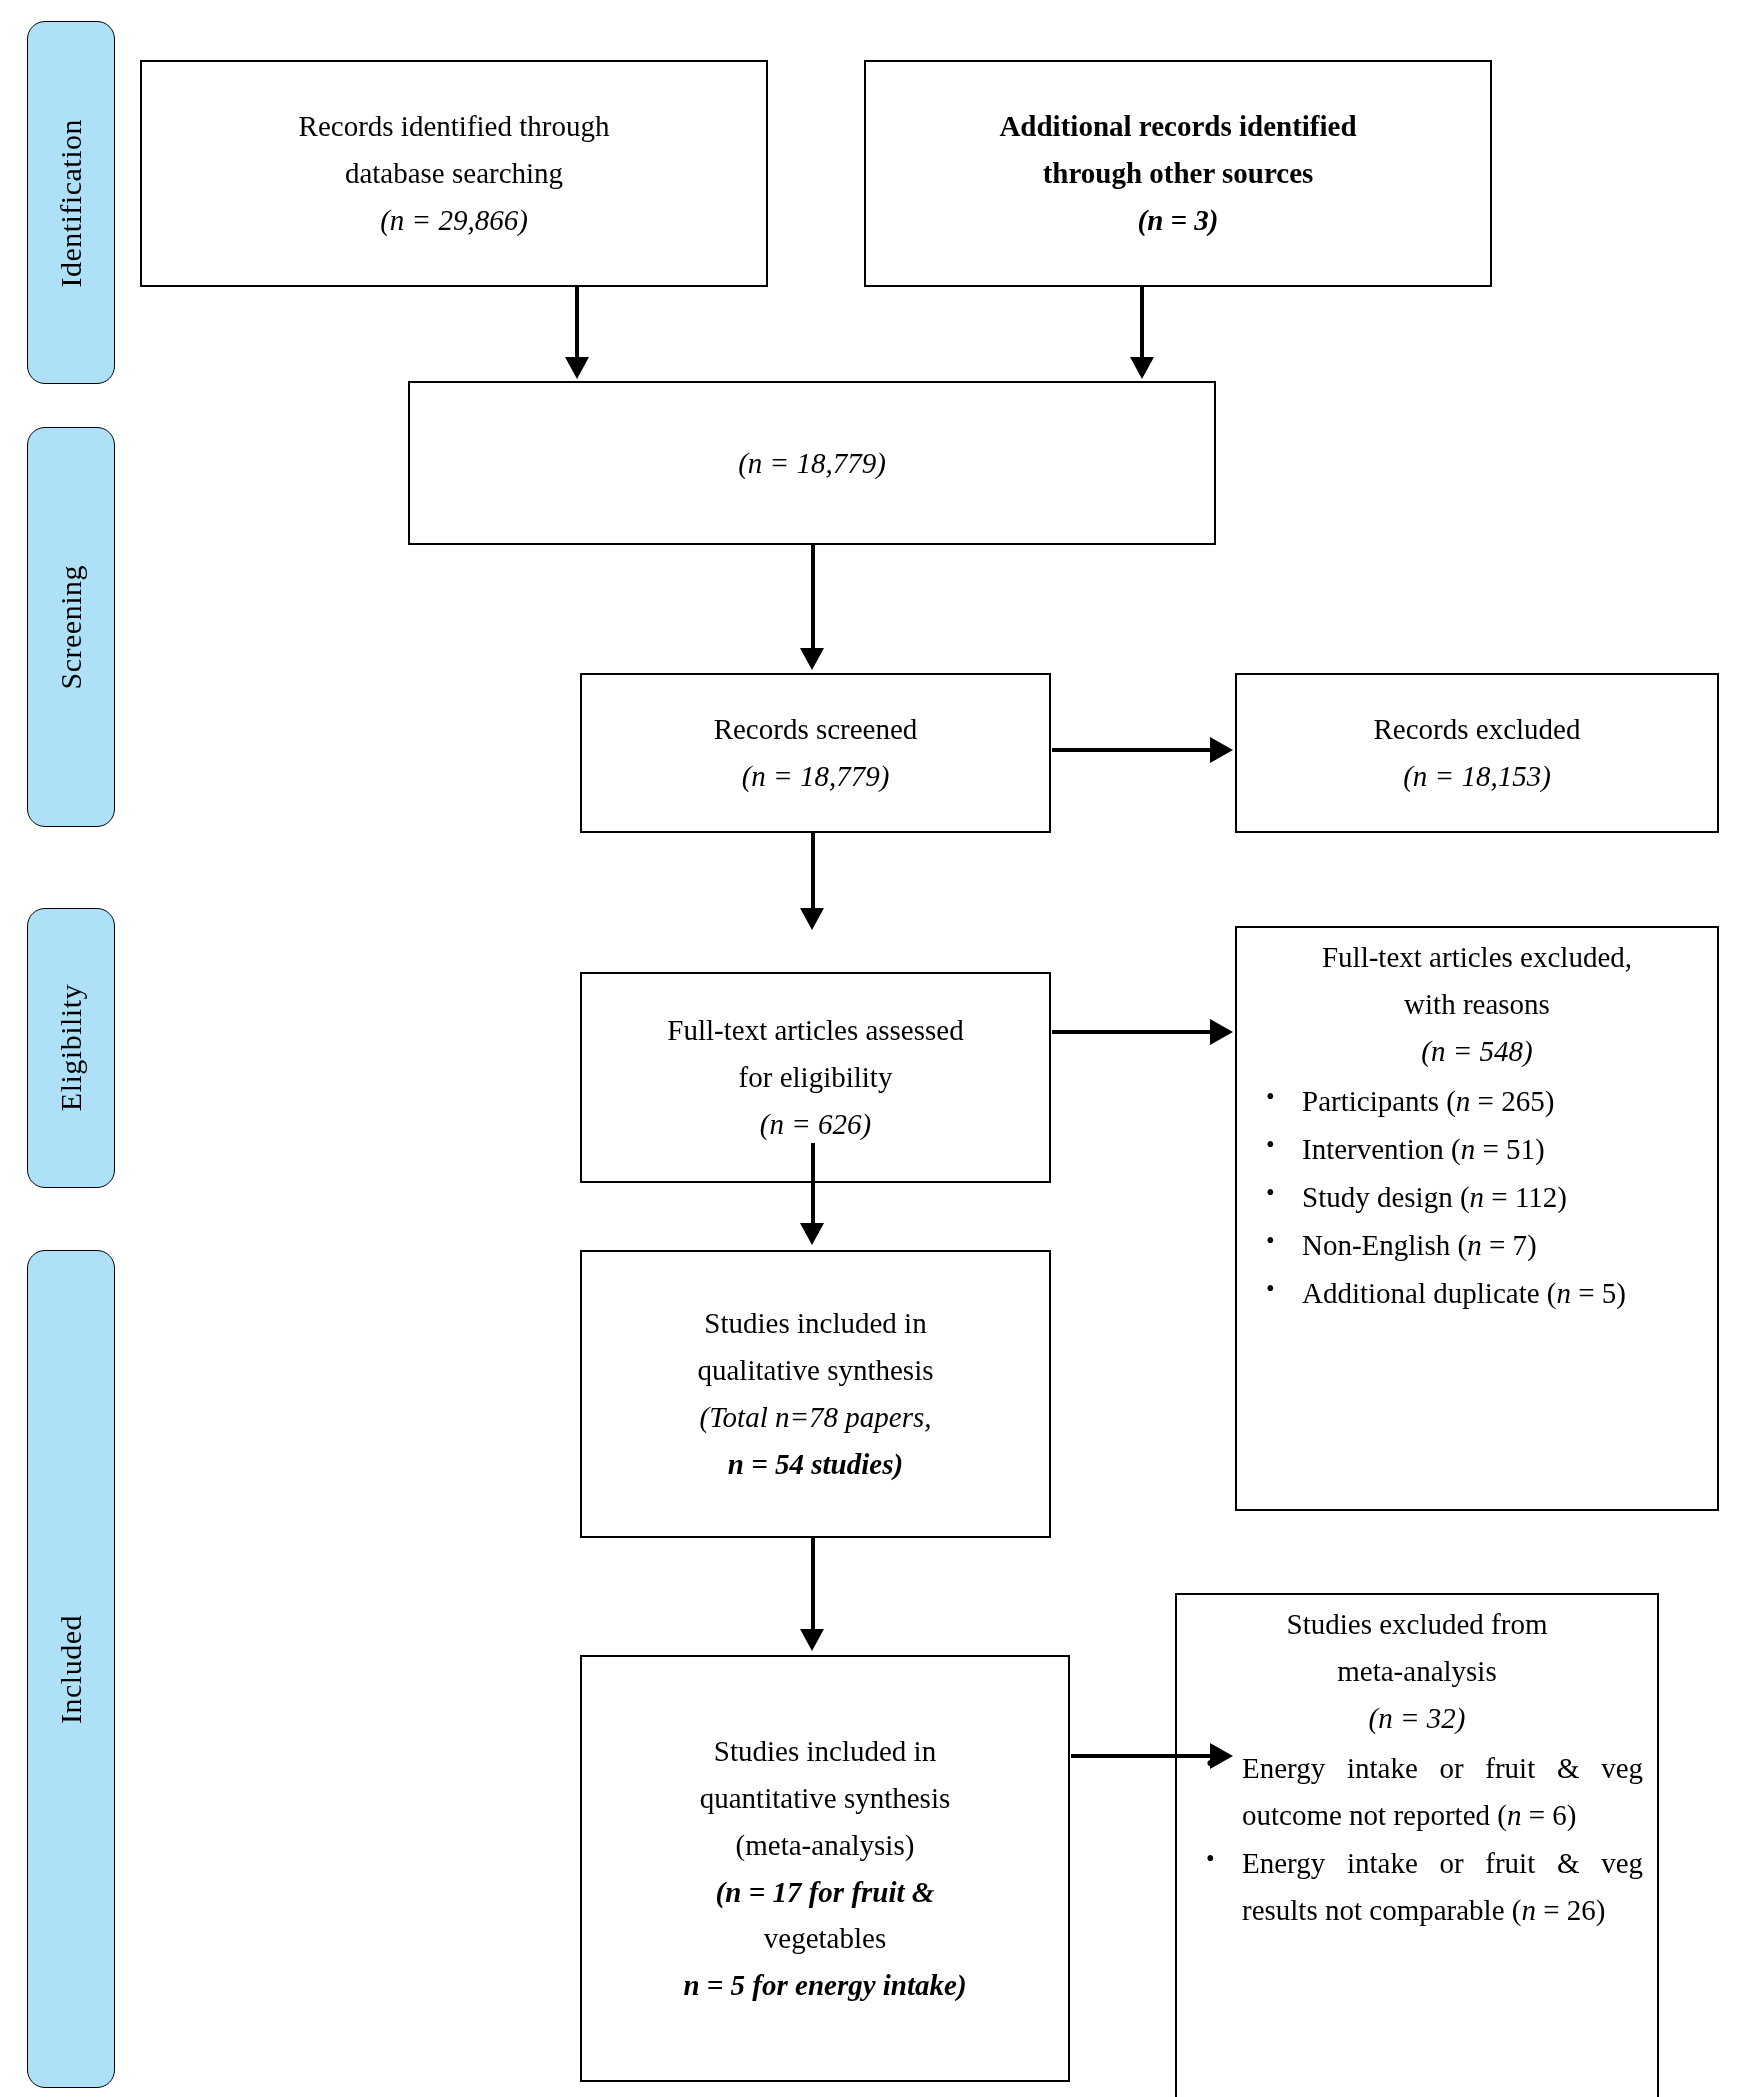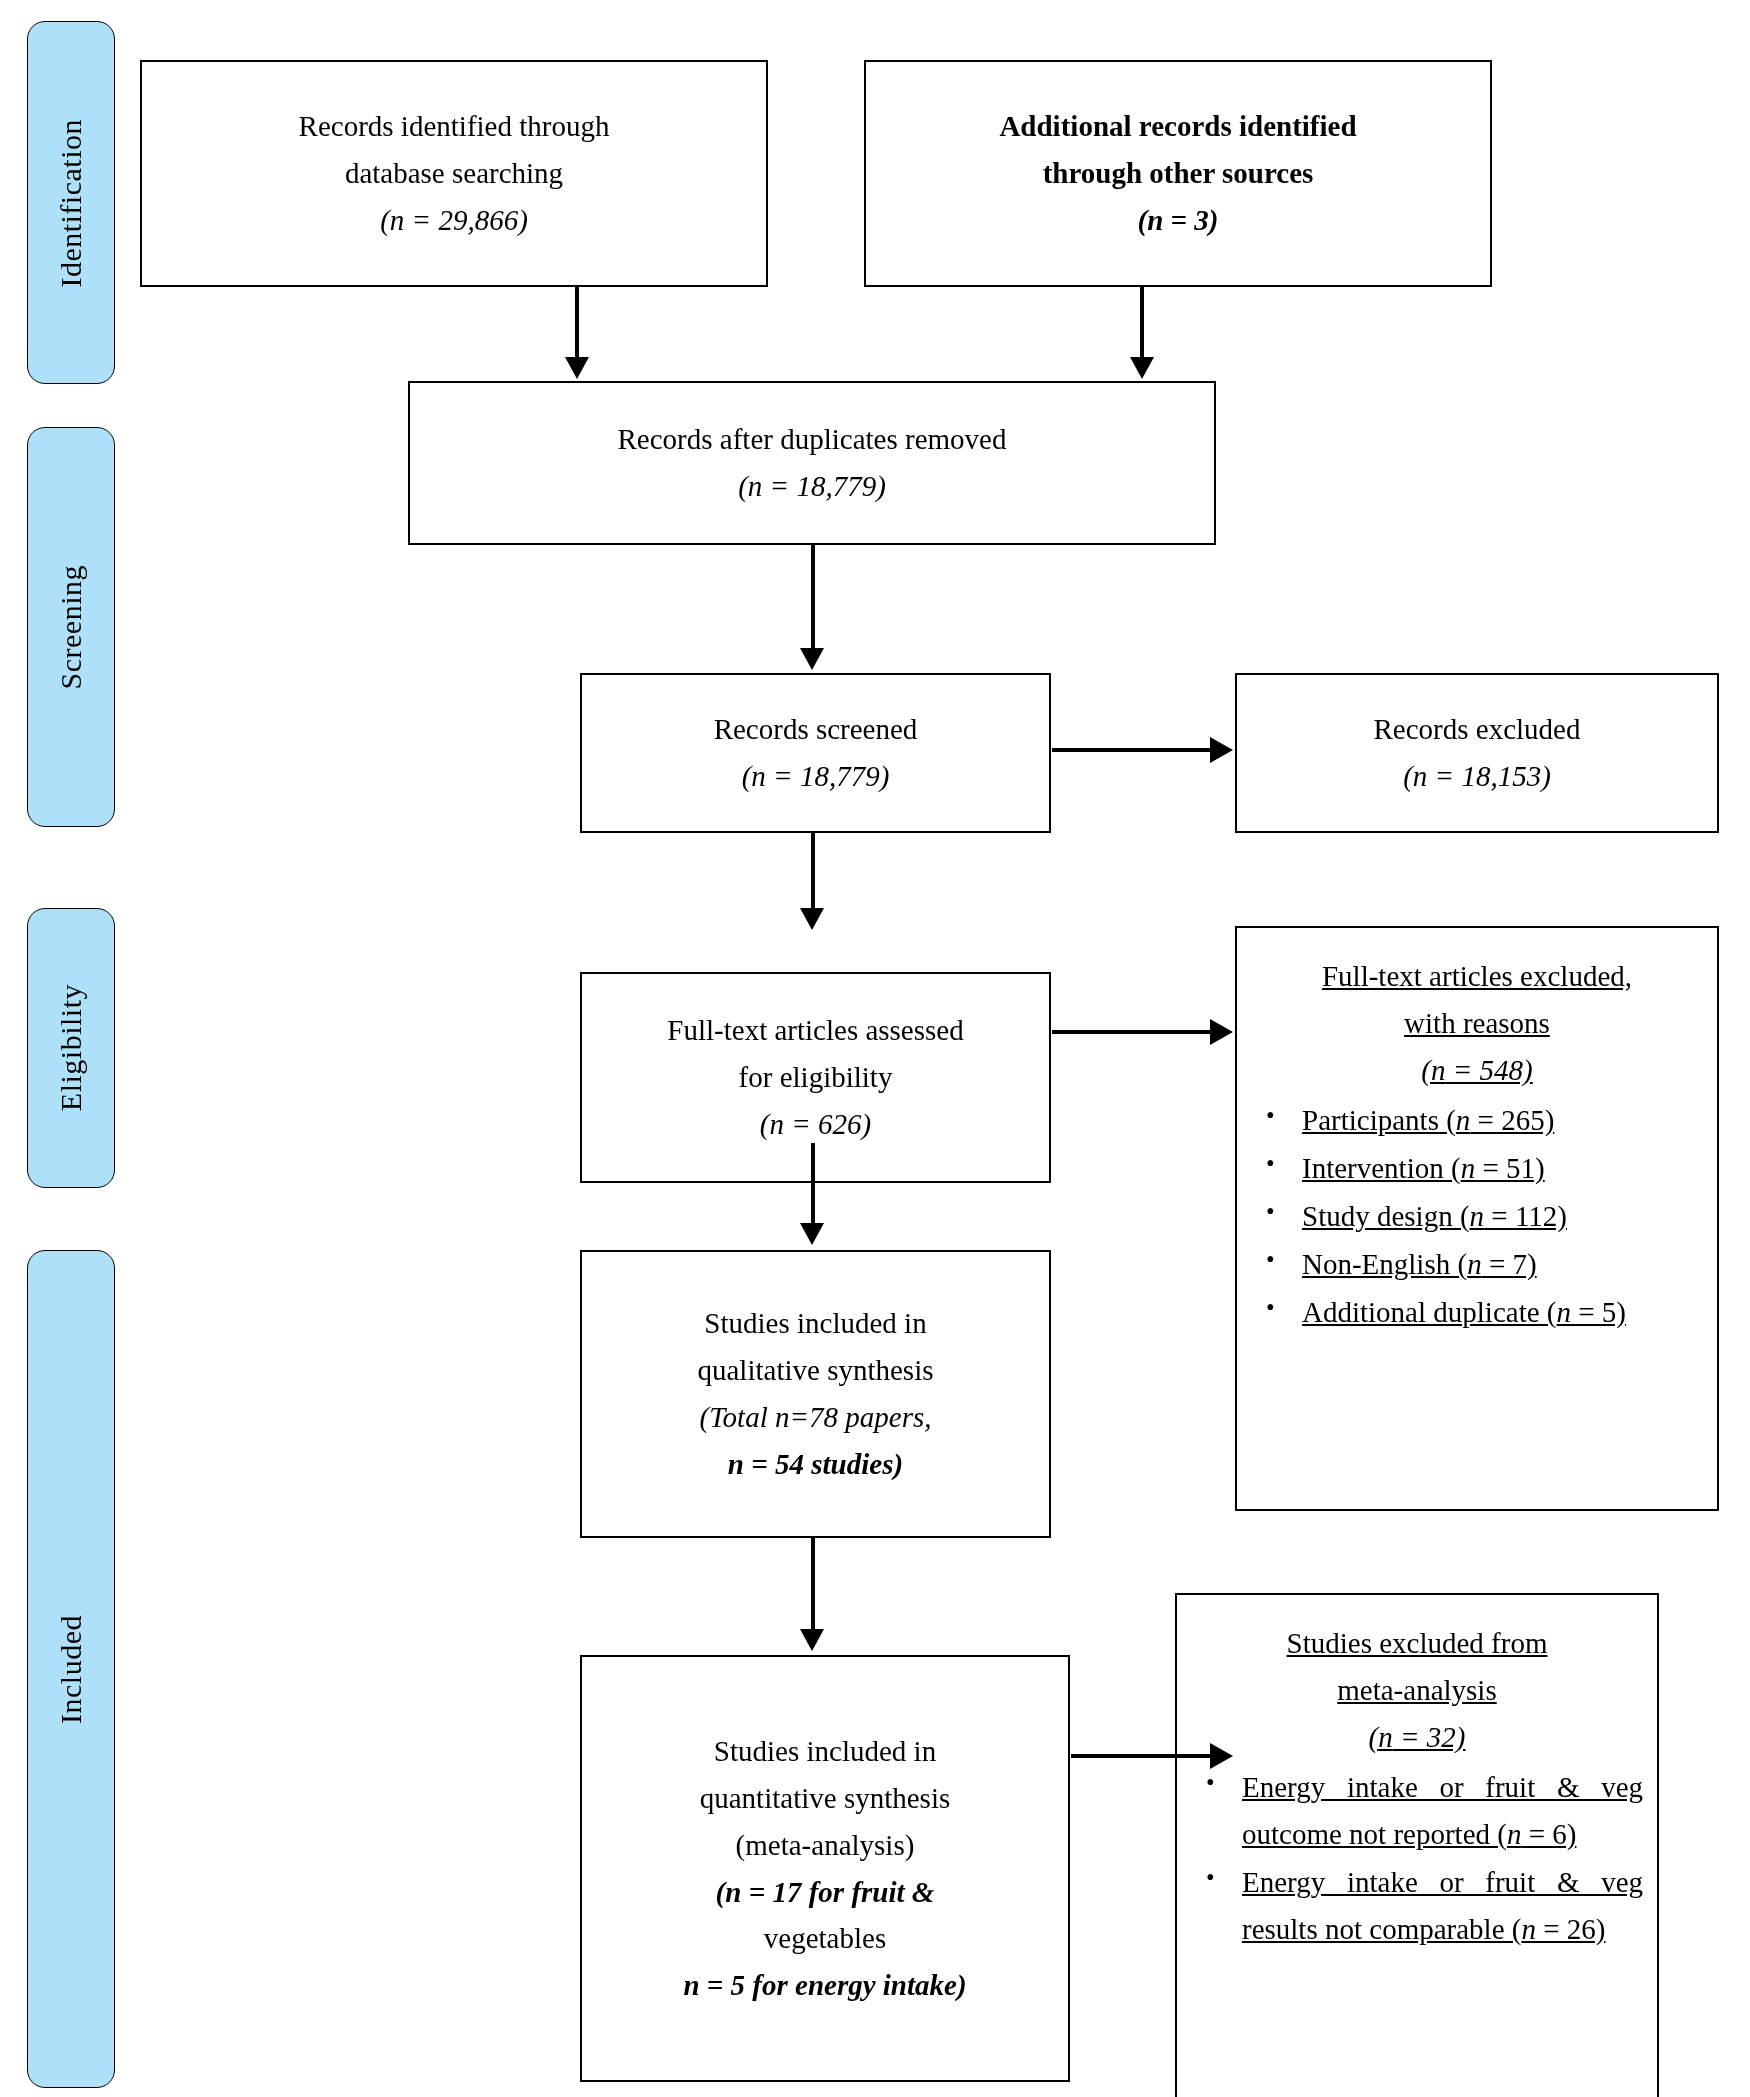--- a/index.html
+++ b/index.html
@@ -33,21 +33,21 @@
     display:flex;
     flex-direction:column;
     align-items:flex-end;
     justify-content:center;
     padding:7.5px 14px;
     font-size:29px;
     line-height:1.62;
     text-align:center;
   }
   .box .ln{display:block;width:100%;}
-  .box.left-align-list{justify-content:flex-start;padding-top:25px;text-decoration:underline;}
+  .box.left-align-list{justify-content:flex-start;padding-top:6px;}
 
   .it{font-style:italic;}
   .bold{font-weight:bold;}
 
   
   .reasons{
     list-style:none;
     margin:3.2px 0 0 0;
     padding:0;
     width:100%;
@@ -119,21 +119,20 @@
     <span class="ln it">(<i>n</i> = 3)</span>
   </div>
 
   <div class="vline" style="left:575px;top:287px;height:71px;"></div>
   <div class="arrow-down" style="left:565px;top:357px;"></div>
 
   <div class="vline" style="left:1140px;top:287px;height:71px;"></div>
   <div class="arrow-down" style="left:1130px;top:357px;"></div>
 
   <div class="box" style="left:408px;top:381px;width:808px;height:164px;">
-    <span class="ln">Records after duplicates removed</span>
     <span class="ln it">(<i>n</i> = 18,779)</span>
   </div>
 
   <div class="vline" style="left:811px;top:545px;height:106px;"></div>
   <div class="arrow-down" style="left:800px;top:648px;"></div>
 
   <div class="box" style="left:580px;top:673px;width:471px;height:160px;">
     <span class="ln">Records screened</span>
     <span class="ln it">(<i>n</i> = 18,779)</span>
   </div>

